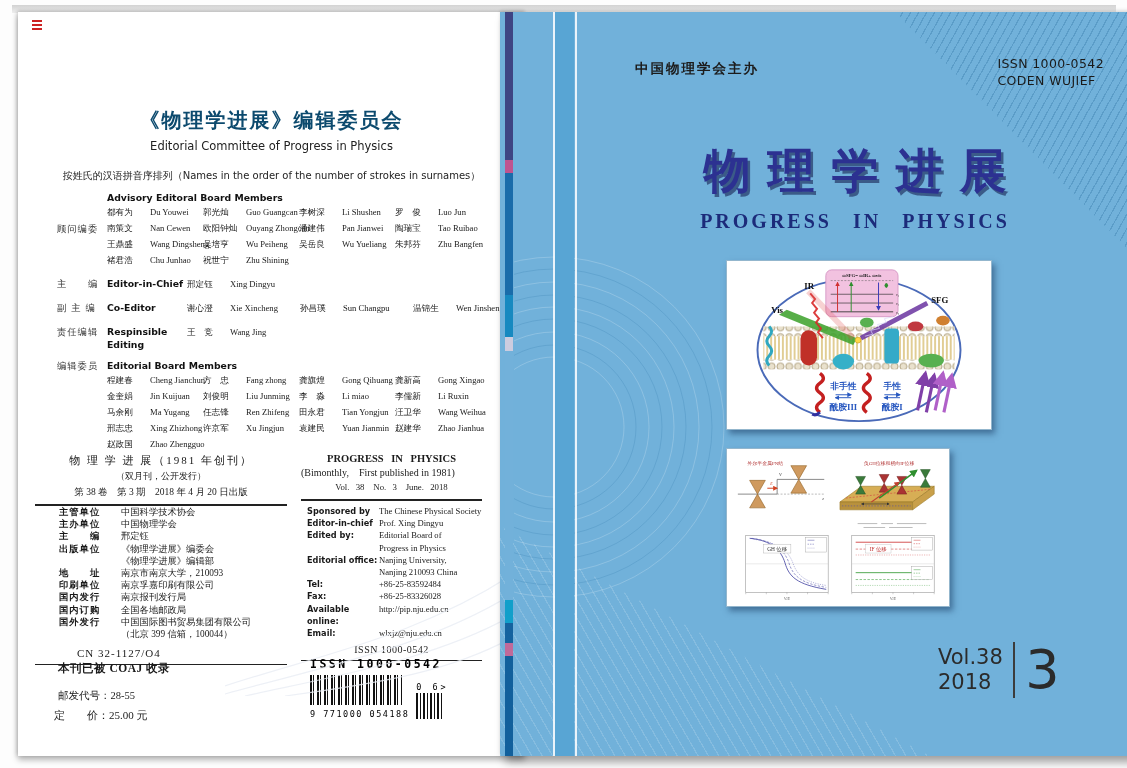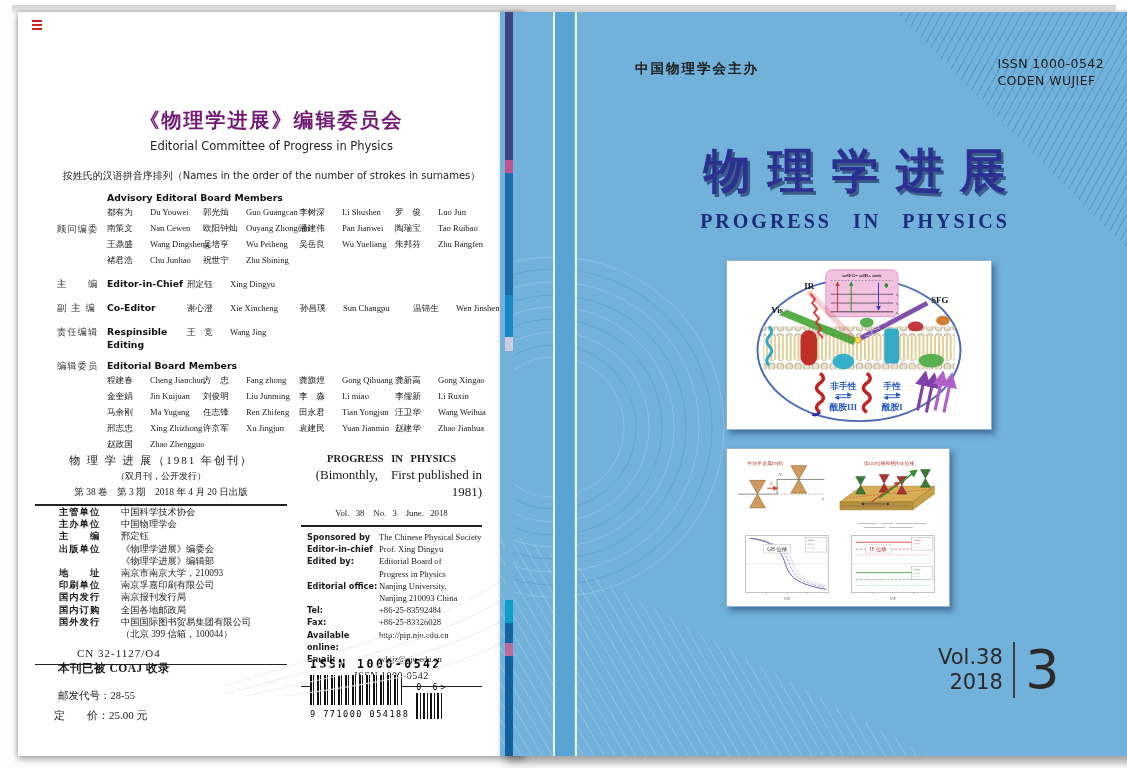--- a/index.html
+++ b/index.html
@@ -10,21 +10,21 @@
   .page{position:absolute;top:12px;height:744px;padding-left:35px;}
   .page-back{left:18px;width:472px;background:#ffffff;
          box-shadow:0 -2px 3px rgba(0,0,0,.10),0 4px 6px rgba(0,0,0,.28),-2px 0 4px rgba(0,0,0,.12);}
   .page-front{left:500px;width:615px;background:#71b1da;overflow:hidden;
          box-shadow:0 -2px 3px rgba(0,0,0,.10),5px 6px 9px rgba(0,0,0,.38);}
 
   
   .reg-mark{position:absolute;left:14px;top:8px;width:10px;}
   .reg-mark i{display:block;height:2px;margin-bottom:2px;background:#cc2222;}
   .bc-title{position:absolute;top:95px;left:0;width:100%;margin:0;text-align:center;
-         font-size:20px;font-weight:bold;letter-spacing:2px;color:#701a75;}
+         font-size:20px;font-weight:bold;letter-spacing:2px;color:#0c4a6e;}
   .bc-sub{position:absolute;top:127px;left:0;width:100%;text-align:center;
          font-family:"DejaVu Sans","Liberation Sans",sans-serif;font-size:11.5px;color:#222;}
   .bc-note{position:absolute;top:157px;left:0;width:100%;text-align:center;
          font-family:"DejaVu Sans","Liberation Sans",sans-serif;font-size:10px;color:#222;}
 
   .committee{position:absolute;top:180px;left:39px;width:426px;font-size:8.6px;color:#1a1a1a;}
   .sec{display:flex;}
   .slabel{flex:0 0 50px;font-family:"DejaVu Sans",sans-serif;font-size:9.3px;color:#333;letter-spacing:1px;}
   .sbody{flex:1;min-width:0;}
   .sen{font-family:"DejaVu Sans",sans-serif;font-weight:bold;font-size:9.3px;margin-bottom:3px;color:#111;}
@@ -45,22 +45,22 @@
   .cnbox .h3{text-align:center;font-size:9.5px;margin-top:3px;}
   .rule{border-top:2.5px solid #222;margin-top:5px;}
   .rule-b{border-top:1.5px solid #222;margin-top:5px;}
   .pubrows{padding-left:24px;}
   .pubrow{display:flex;line-height:12.2px;}
   .cnbox .pl{flex:0 0 62px;font-family:"DejaVu Sans",sans-serif;font-weight:bold;font-size:9.3px;letter-spacing:1px;}
   .cnbox .pv{font-size:9.3px;}
   .cn-number{font-size:11px;margin:7px 0 0 42px;letter-spacing:1px;}
   .enbox{left:283px;top:441px;width:181px;}
   .enbox .h1{text-align:center;font-weight:bold;font-size:10.5px;word-spacing:5px;}
-  .enbox .h2{text-align:right;font-size:13px;margin-top:2px;}
-  .enbox .h3{text-align:center;font-size:8.8px;margin-top:8px;word-spacing:4px;}
+  .enbox .h2{text-align:left;font-size:10px;margin-top:2px;}
+  .enbox .h3{text-align:center;font-size:8.8px;margin-top:2px;word-spacing:4px;}
   .enbox .pubrows{padding-left:6px;margin-top:4px;}
   .enbox .pl{flex:0 0 72px;font-family:"DejaVu Sans",sans-serif;font-weight:bold;font-size:8.2px;}
   .enbox .pv{font-size:8.6px;}
   .enbox .issn-line{text-align:center;font-size:10px;margin-top:5px;letter-spacing:.5px;}
 
   .coaj{position:absolute;left:40px;top:649px;font-size:11.5px;font-weight:bold;letter-spacing:.5px;}
   .postal{position:absolute;left:40px;top:677px;font-size:10.5px;}
   .price{position:absolute;left:36px;top:696px;font-size:11px;}
 
   .barcode{position:absolute;left:292px;top:645px;width:160px;color:#000;
@@ -105,21 +105,21 @@
   .cover-sub{position:absolute;left:105px;top:198px;width:500px;text-align:center;
      font-size:20px;font-weight:bold;color:#1c2b7a;letter-spacing:3px;word-spacing:13px;}
   .fig{position:absolute;background:#fff;border:1px solid #93b6cd;box-sizing:border-box;
      padding:3px;box-shadow:3px 4px 6px rgba(20,50,90,.5);}
   .fig1{left:226px;top:248px;width:266px;height:170px;}
   .fig2{left:226px;top:436px;width:224px;height:159px;}
   .fig svg{width:100%;height:100%;display:block;}
 
   .volblock{position:absolute;left:438px;top:630px;display:flex;align-items:center;
      color:#2b2b2b;font-family:"DejaVu Sans",sans-serif;}
-  .volyear{text-align:right;font-size:21px;line-height:25px;}
+  .volyear{text-align:left;font-size:21px;line-height:25px;}
   .voldiv{width:2.5px;height:56px;background:#3c3c3c;margin:0 10px;}
   .issue-no{font-size:54px;line-height:54px;}
 </style>
 </head>
 <body>
 
 <div class="stage">
   <div class="top-shade"></div>
 
   <div class="page page-back">

